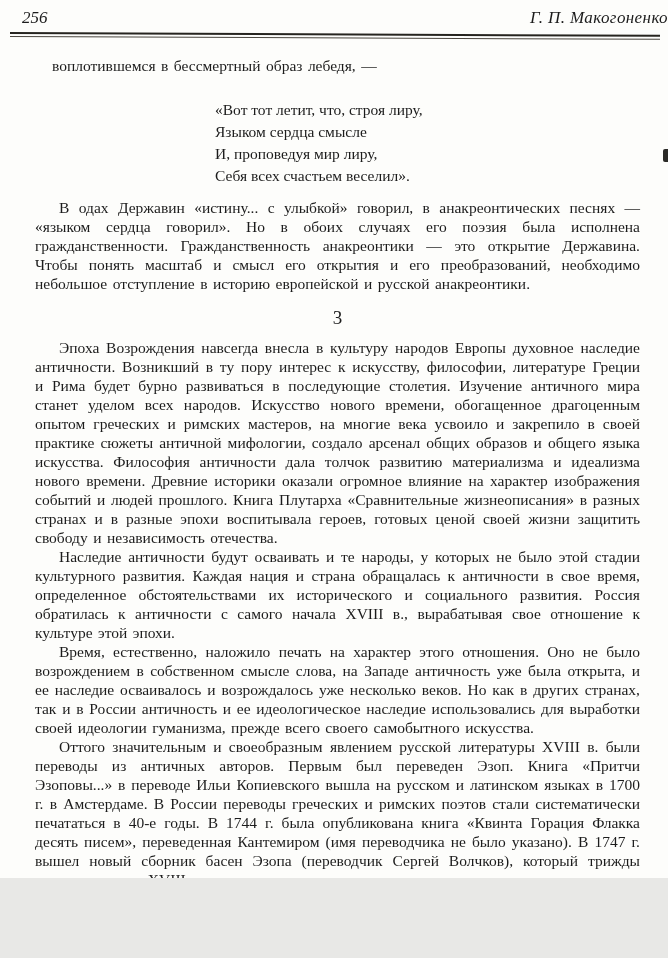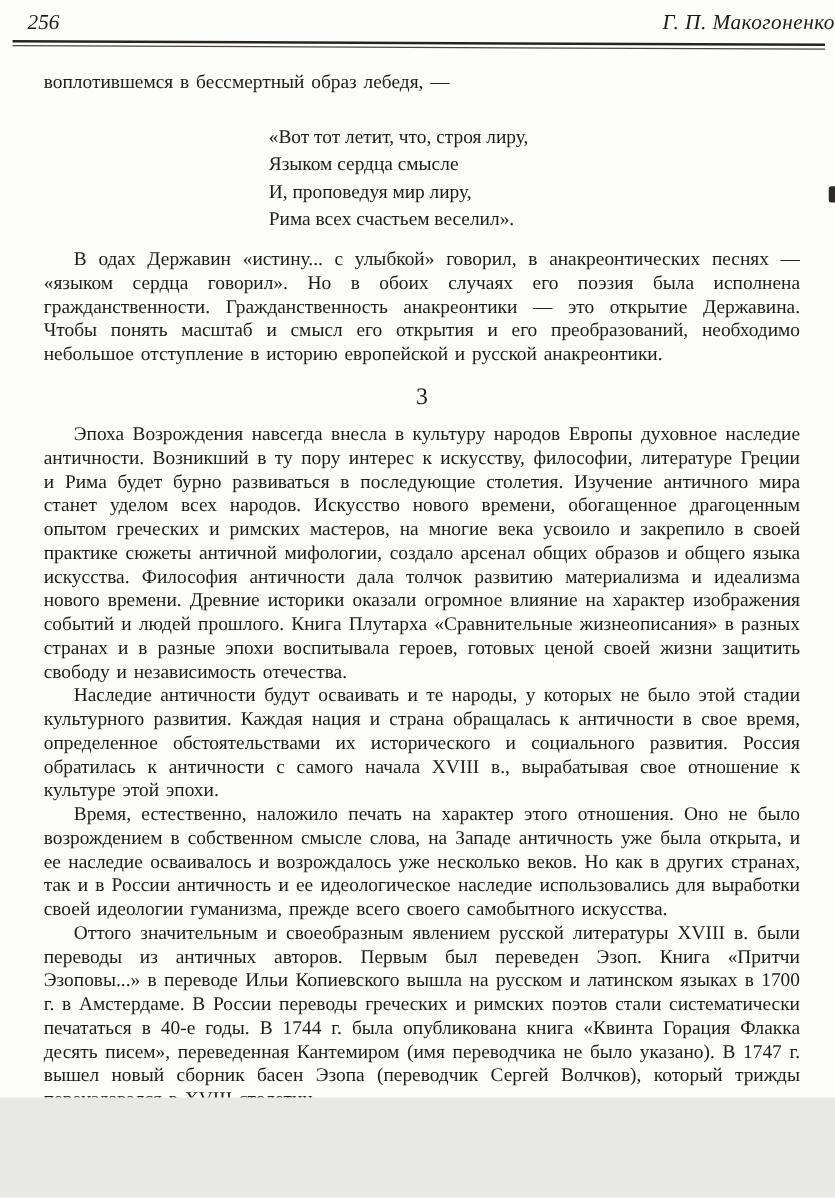--- a/index.html
+++ b/index.html
@@ -35,21 +35,21 @@
   .rule-bottom { height: 1px; background: #4a463f; margin-top: 2px; }
 
   
   .content {
     margin: 19px 28px 0 35px;
     font-size: 15.5px;
     line-height: 19px;
     text-align: justify;
     word-spacing: 1.6px;
   }
-  .intro-line { margin: 0; text-indent: 0; }
+  .intro-line { margin: 17px; text-indent: 0; }
   .verse {
     margin: 24px 0 11px 180px;
     text-align: left;
     line-height: 22px;
     word-spacing: normal;
   }
   .verse-line { white-space: nowrap; }
   p.para { margin: 0; text-indent: 24px; }
   .section-heading {
     text-align: center;
@@ -85,21 +85,21 @@
   </div>
 
   <div class="content">
 
     <p class="intro-line">воплотившемся в бессмертный образ лебедя, —</p>
 
     <div class="verse">
       <div class="verse-line">«Вот тот летит, что, строя лиру,</div>
       <div class="verse-line">Языком сердца смысле</div>
       <div class="verse-line">И, проповедуя мир лиру,</div>
-      <div class="verse-line">Рима всех счастьем веселил».</div>
+      <div class="verse-line">Себя всех счастьем веселил».</div>
     </div>
 
     <p class="para">В одах Державин «истину... с улыбкой» говорил, в анакреонтических песнях — «языком сердца говорил». Но в обоих случаях его поэзия была исполнена гражданственности. Гражданственность анакреонтики — это открытие Державина. Чтобы понять масштаб и смысл его открытия и его преобразований, необходимо небольшое отступление в историю европейской и русской анакреонтики.</p>
 
     <div class="section-heading">3</div>
 
     <p class="para">Эпоха Возрождения навсегда внесла в культуру народов Европы духовное наследие античности. Возникший в ту пору интерес к искусству, философии, литературе Греции и Рима будет бурно развиваться в последующие столетия. Изучение античного мира станет уделом всех народов. Искусство нового времени, обогащенное драгоценным опытом греческих и римских мастеров, на многие века усвоило и закрепило в своей практике сюжеты античной мифологии, создало арсенал общих образов и общего языка искусства. Философия античности дала толчок развитию материализма и идеализма нового времени. Древние историки оказали огромное влияние на характер изображения событий и людей прошлого. Книга Плутарха «Сравнительные жизнеописания» в разных странах и в разные эпохи воспитывала героев, готовых ценой своей жизни защитить свободу и независимость отечества.</p>
 
     <p class="para">Наследие античности будут осваивать и те народы, у которых не было этой стадии культурного развития. Каждая нация и страна обращалась к античности в свое время, определенное обстоятельствами их исторического и социального развития. Россия обратилась к античности с самого начала XVIII в., вырабатывая свое отношение к культуре этой эпохи.</p>
 

